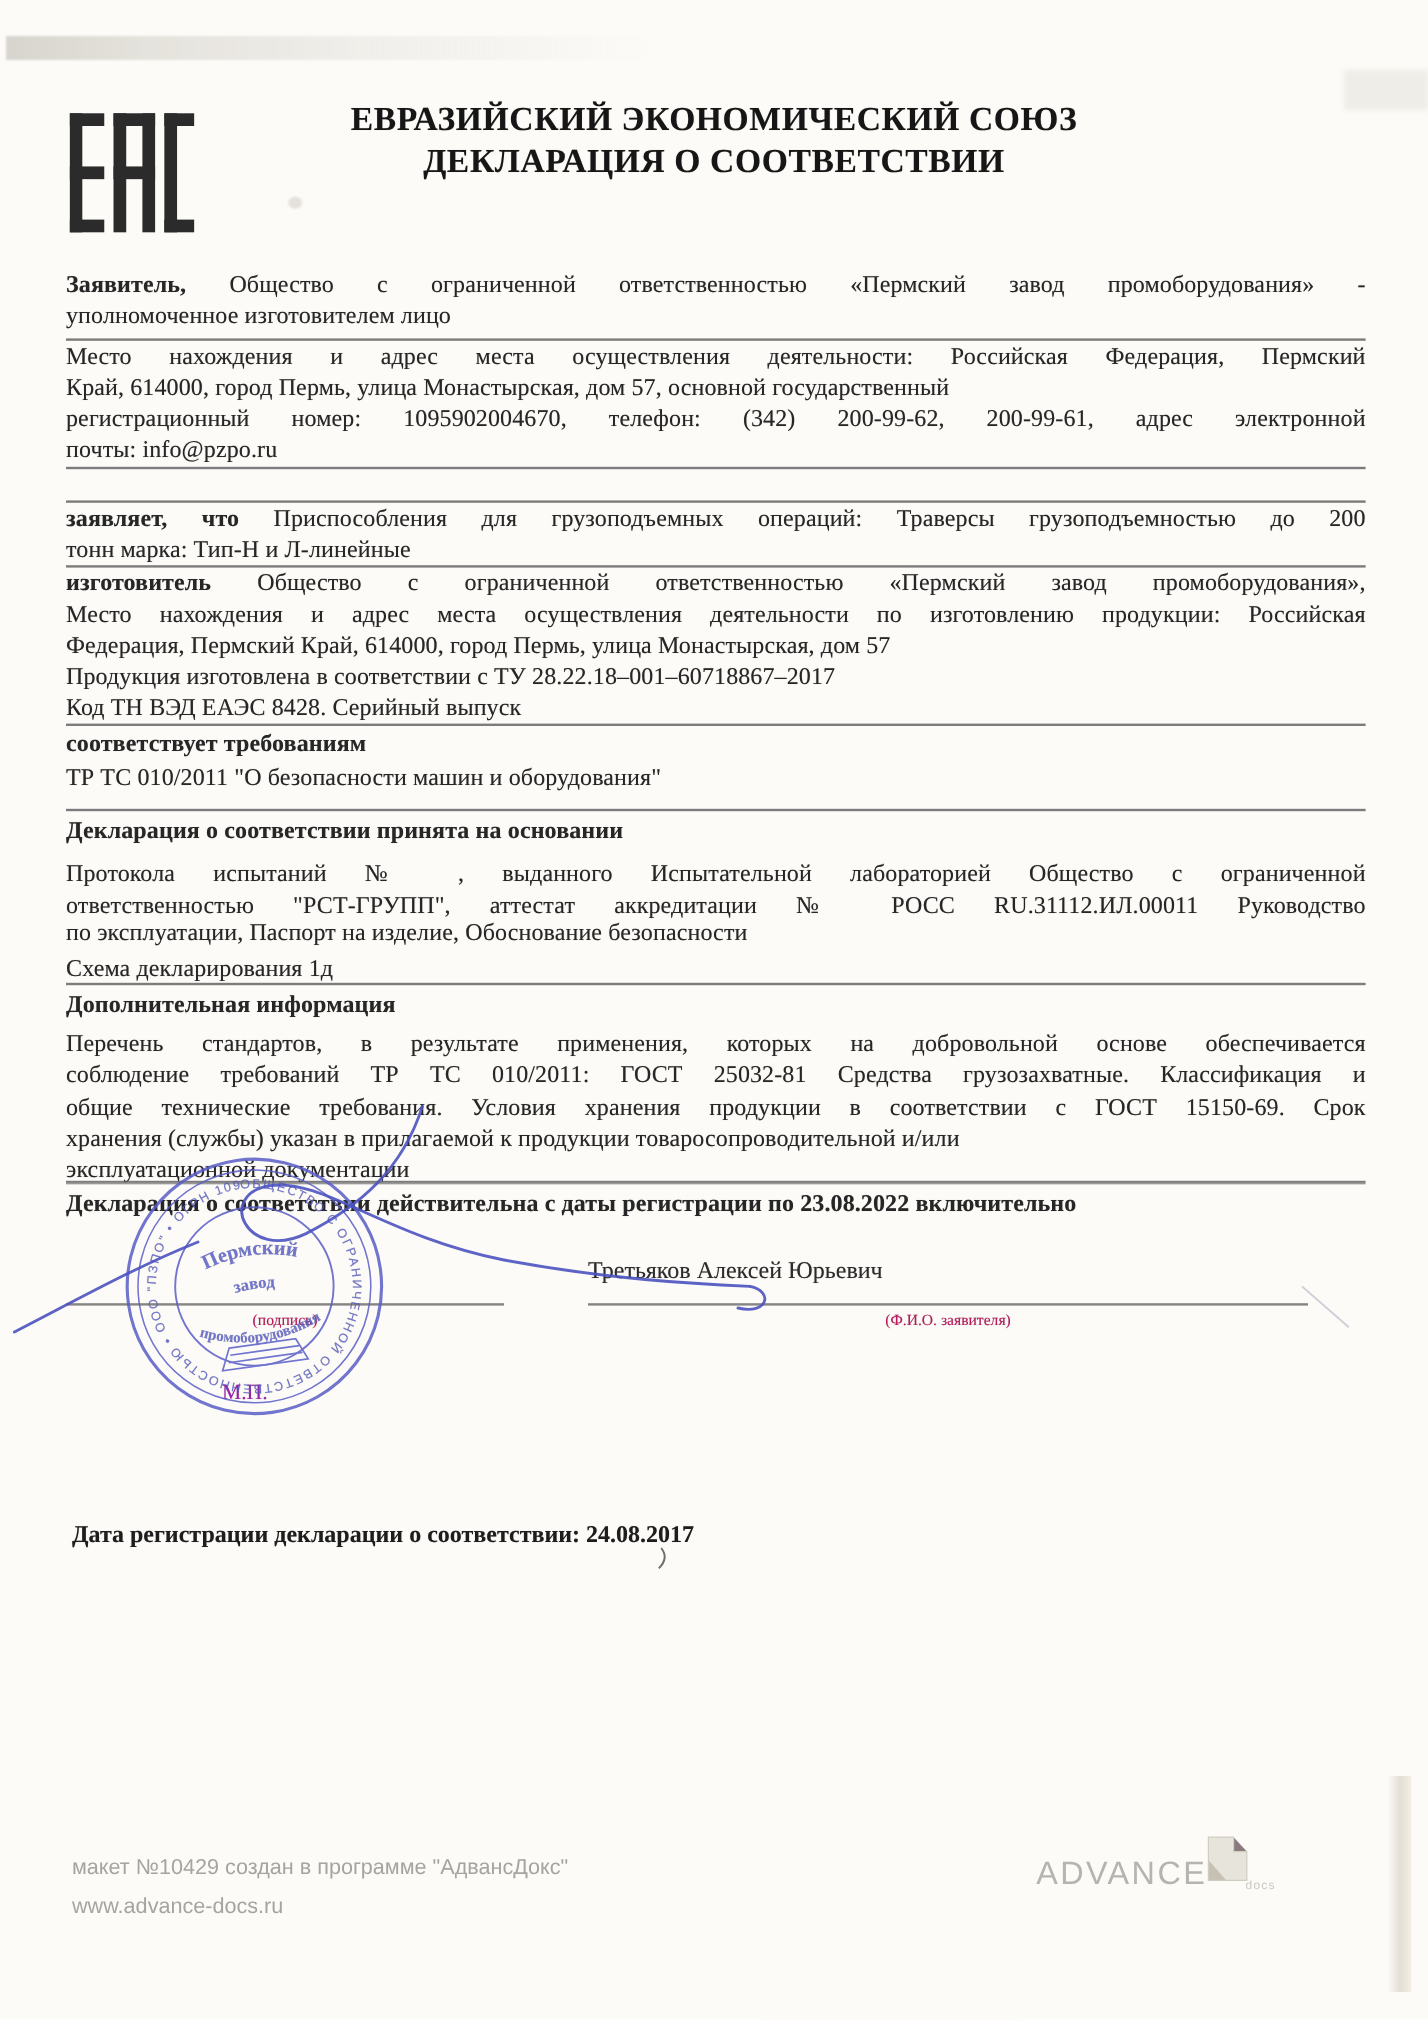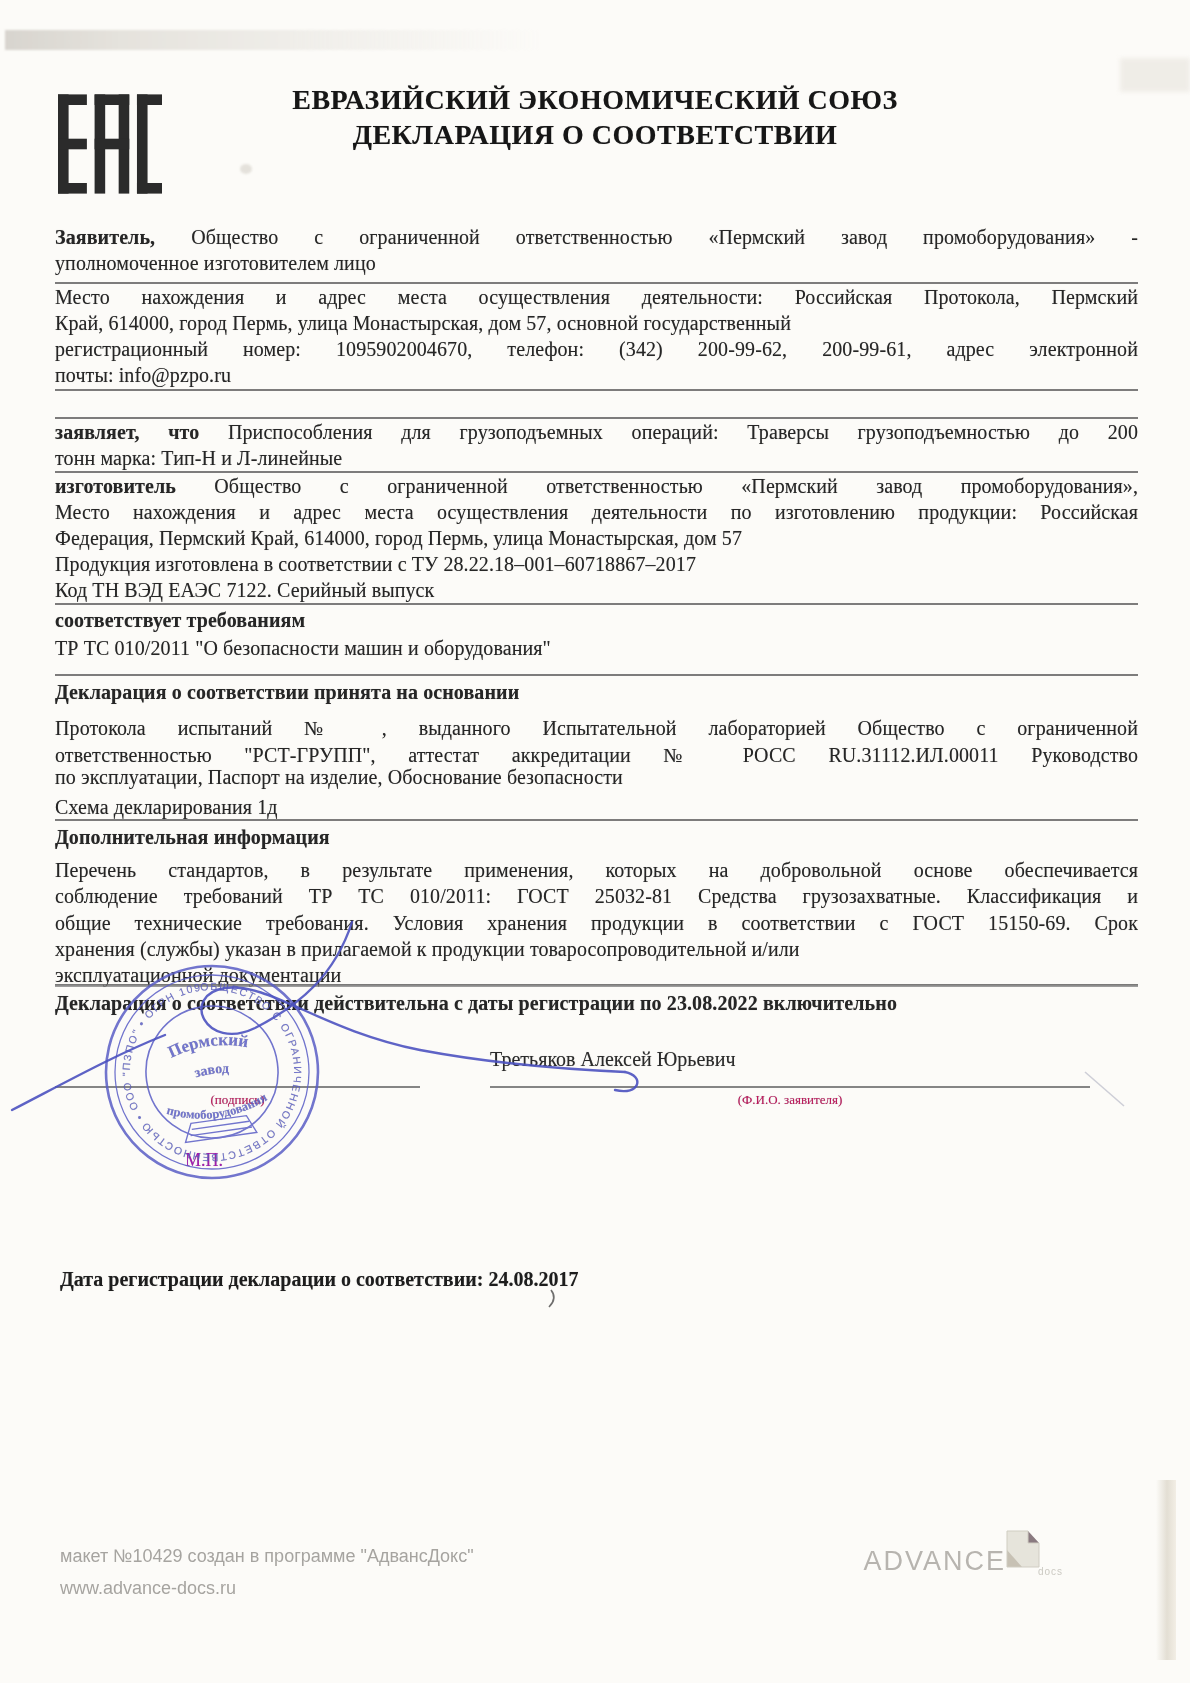--- a/index.html
+++ b/index.html
@@ -79,37 +79,37 @@
     </g>
   </svg>
 
   <div class="title t1">ЕВРАЗИЙСКИЙ ЭКОНОМИЧЕСКИЙ СОЮЗ</div>
   <div class="title t2">ДЕКЛАРАЦИЯ О СООТВЕТСТВИИ</div>
 
   <div class="ln just" style="top:224px"><span class="b">Заявитель,</span><span> Общество с ограниченной ответственностью «Пермский завод промоборудования» -</span></div>
   <div class="ln" style="top:250px">уполномоченное изготовителем лицо</div>
   <div class="hr" style="top:282px"></div>
 
-  <div class="ln just" style="top:284px">Место нахождения и адрес места осуществления деятельности: Российская Протокола, Пермский</div>
+  <div class="ln just" style="top:284px">Место нахождения и адрес места осуществления деятельности: Российская Федерация, Пермский</div>
   <div class="ln" style="top:310px">Край, 614000, город Пермь, улица Монастырская, дом 57, основной государственный</div>
   <div class="ln just" style="top:336px">регистрационный номер: 1095902004670, телефон: (342) 200-99-62, 200-99-61, адрес электронной</div>
   <div class="ln" style="top:362px">почты: info@pzpo.ru</div>
   <div class="hr" style="top:389px"></div>
 
   <div class="hr" style="top:417px"></div>
 
   <div class="ln just" style="top:419px"><span class="b">заявляет, что</span><span> Приспособления для грузоподъемных операций: Траверсы грузоподъемностью до 200</span></div>
   <div class="ln" style="top:445px">тонн марка: Тип-Н и Л-линейные</div>
   <div class="hr" style="top:471px"></div>
 
   <div class="ln just" style="top:473px"><span class="b">изготовитель</span><span> Общество с ограниченной ответственностью «Пермский завод промоборудования»,</span></div>
   <div class="ln just" style="top:499px">Место нахождения и адрес места осуществления деятельности по изготовлению продукции: Российская</div>
   <div class="ln" style="top:525px">Федерация, Пермский Край, 614000, город Пермь, улица Монастырская, дом 57</div>
   <div class="ln" style="top:551px">Продукция изготовлена в соответствии с ТУ 28.22.18–001–60718867–2017</div>
-  <div class="ln" style="top:577px">Код ТН ВЭД ЕАЭС 7122. Серийный выпуск</div>
+  <div class="ln" style="top:577px">Код ТН ВЭД ЕАЭС 8428. Серийный выпуск</div>
   <div class="hr" style="top:603px"></div>
 
   <div class="ln b" style="top:607px">соответствует требованиям</div>
   <div class="ln" style="top:635px">ТР ТС 010/2011 "О безопасности машин и оборудования"</div>
   <div class="hr" style="top:674px"></div>
 
   <div class="ln b" style="top:679px">Декларация о соответствии принята на основании</div>
   <div class="ln just" style="top:715px">Протокола испытаний № , выданного Испытательной лабораторией Общество с ограниченной</div>
   <div class="ln just" style="top:742px">ответственностью "РСТ-ГРУПП", аттестат аккредитации № РОСС RU.31112.ИЛ.00011 Руководство</div>
   <div class="ln" style="top:764px">по эксплуатации, Паспорт на изделие, Обоснование безопасности</div>

